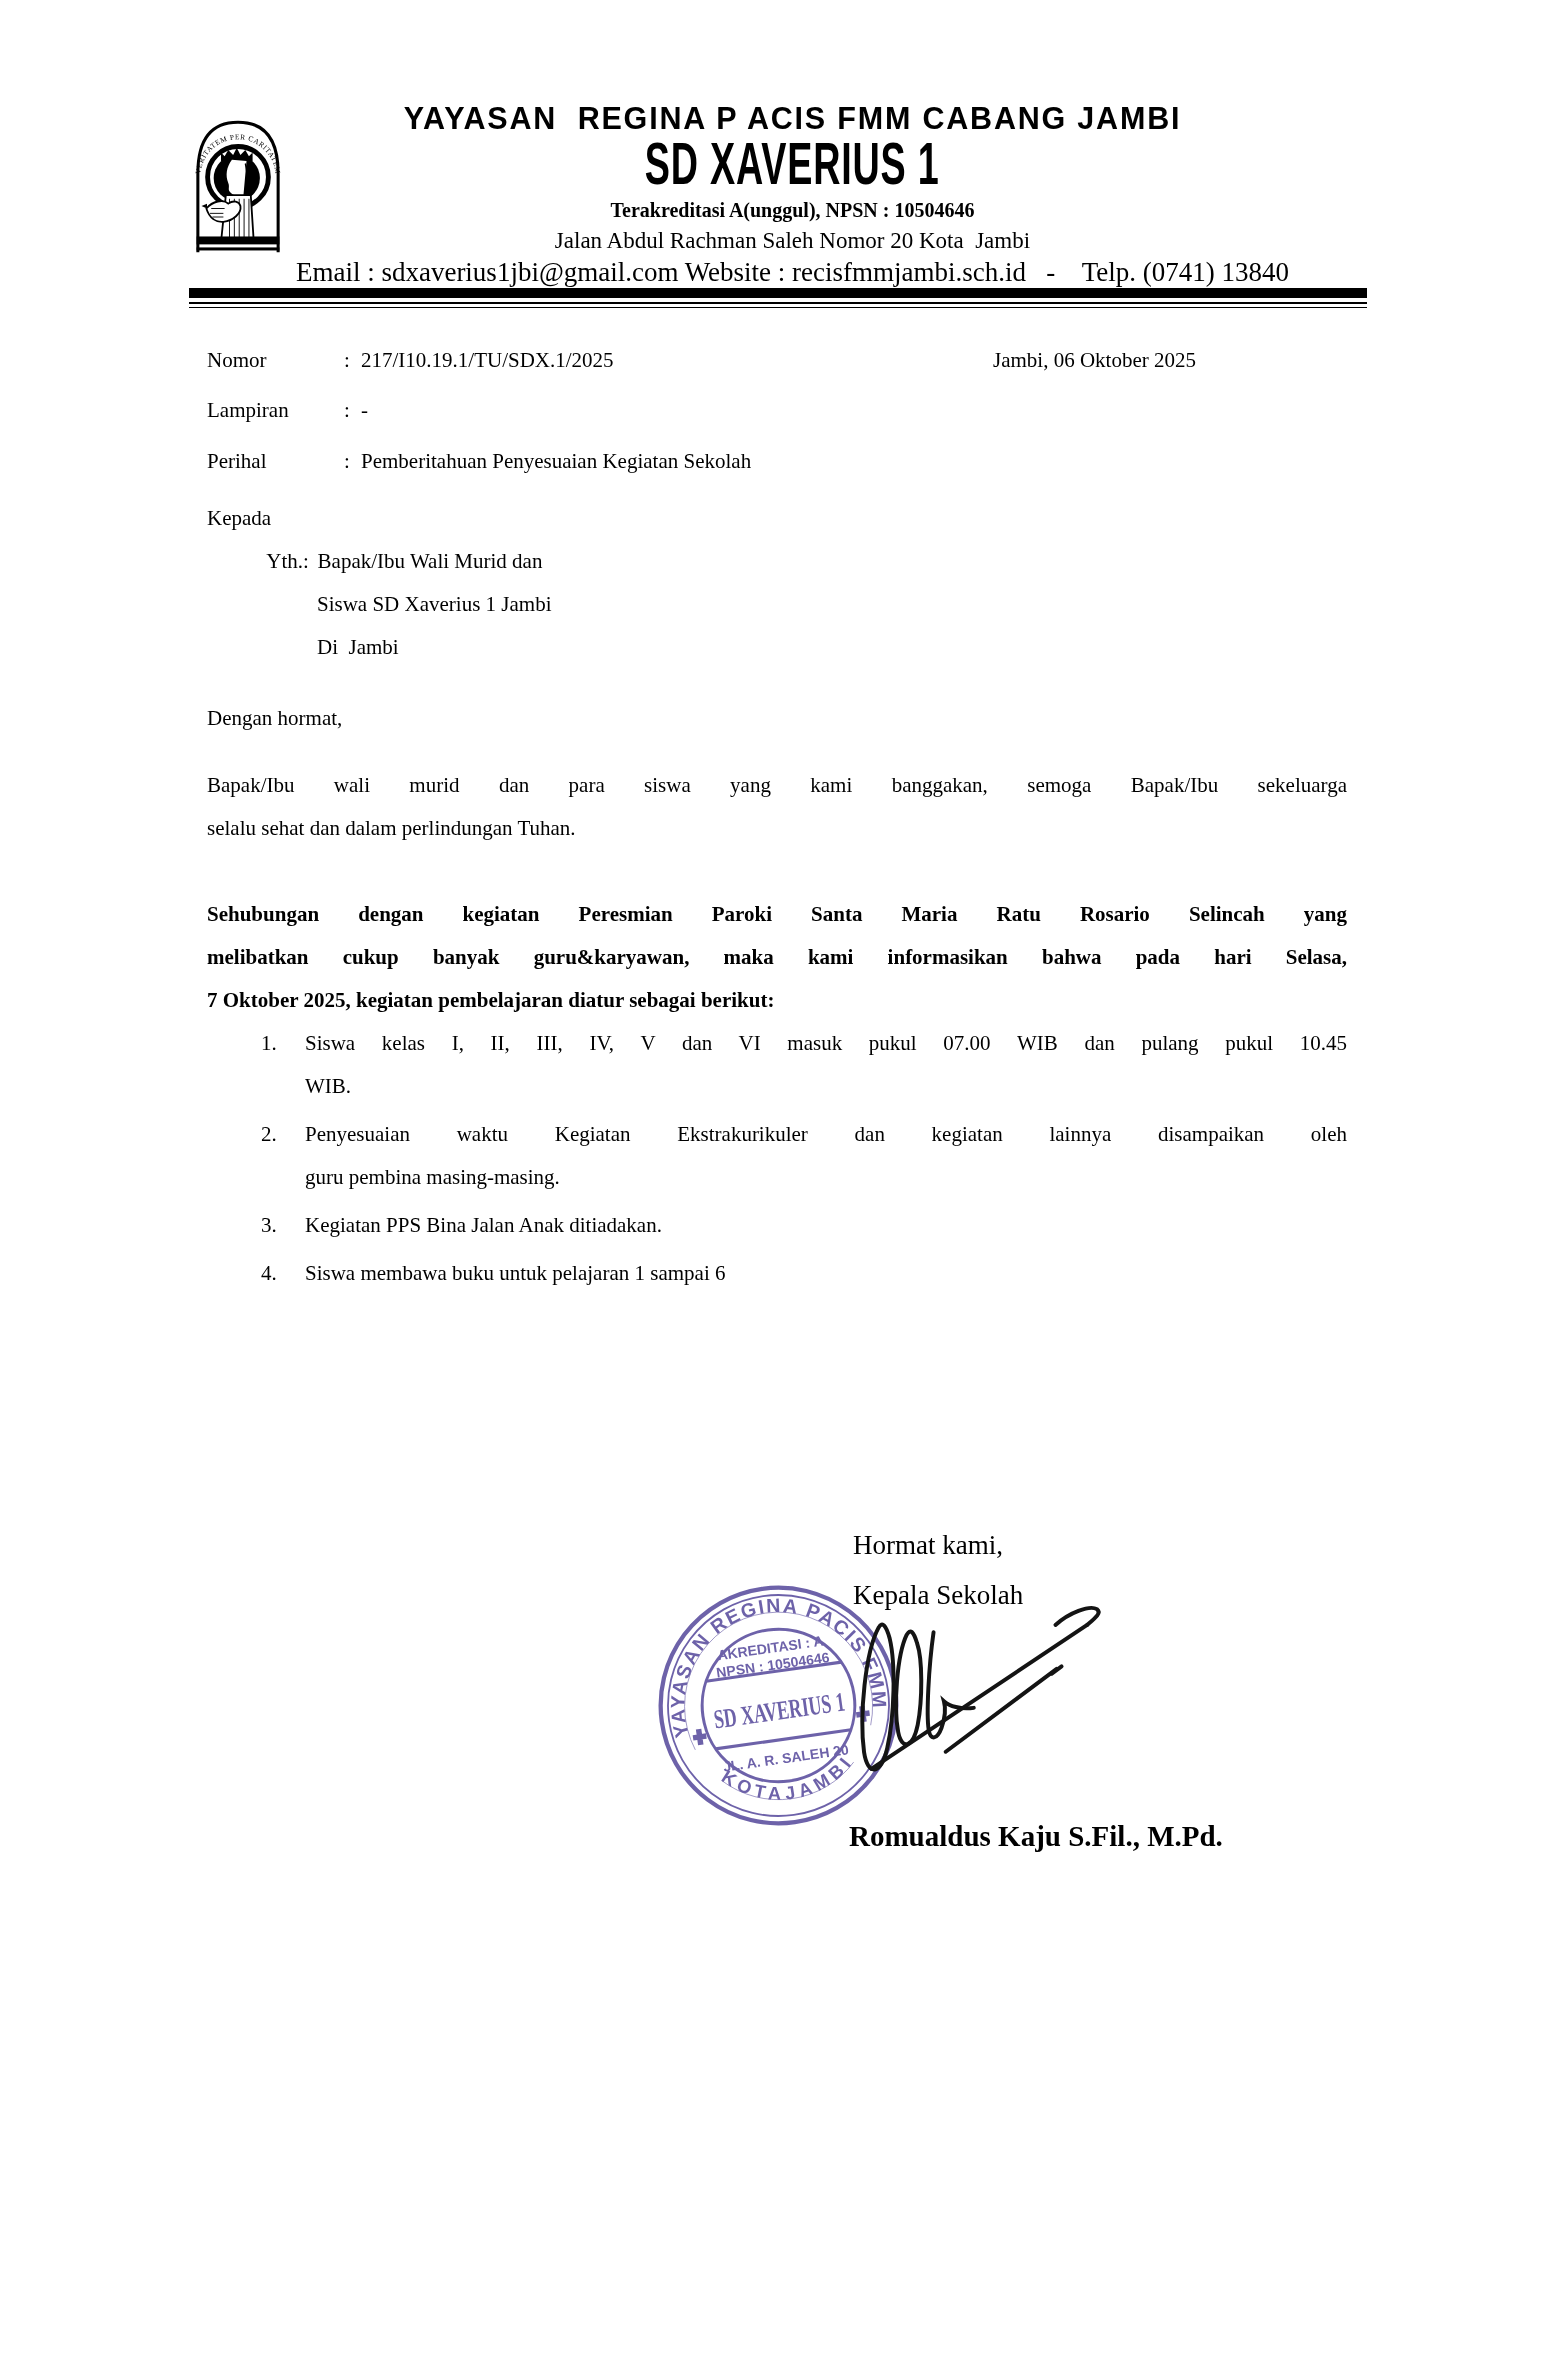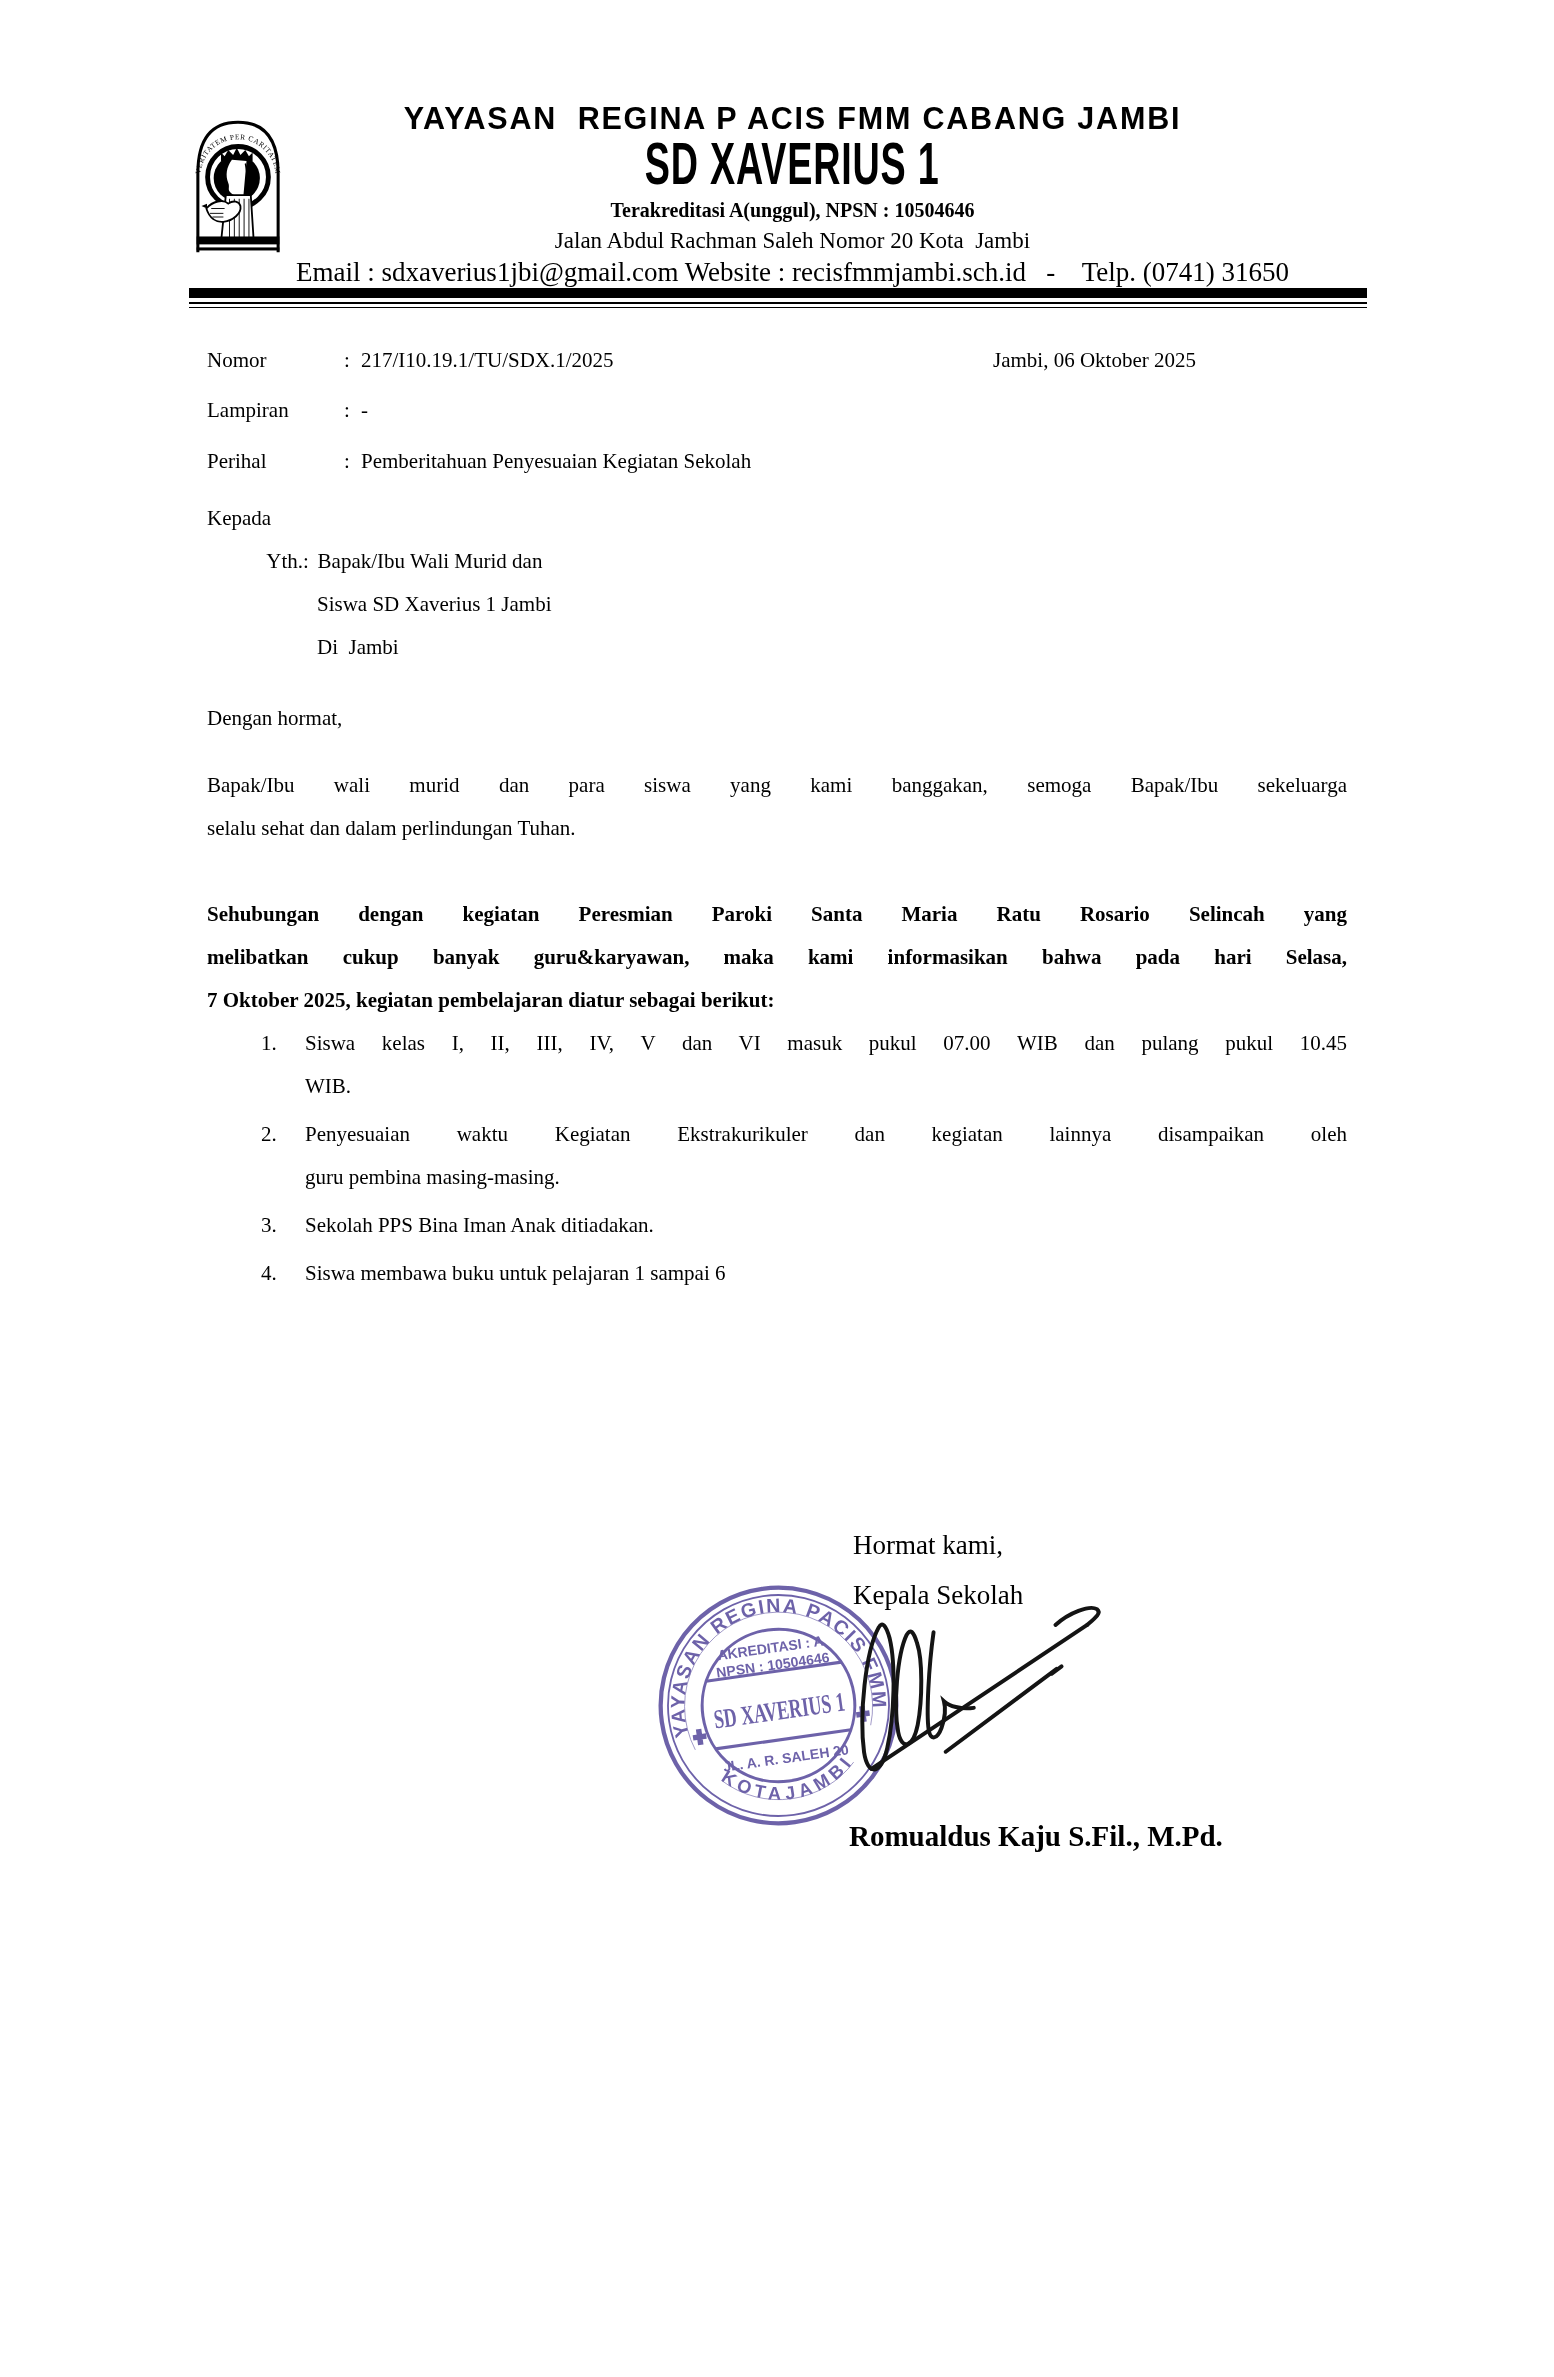--- a/index.html
+++ b/index.html
@@ -82,21 +82,21 @@
     </svg>
   </div>
 
   <div class="header">
     <div class="h-foundation prewrap">YAYASAN  REGINA P ACIS FMM CABANG JAMBI</div>
     <div class="h-school">
       <span class="condensed">SD XAVERIUS 1</span>
     </div>
     <div class="h-akred prewrap">Terakreditasi A(unggul), NPSN : 10504646</div>
     <div class="h-addr prewrap">Jalan Abdul Rachman Saleh Nomor 20 Kota  Jambi</div>
-    <div class="h-contact prewrap">Email : sdxaverius1jbi@gmail.com Website : recisfmmjambi.sch.id   -    Telp. (0741) 31650</div>
+    <div class="h-contact prewrap">Email : sdxaverius1jbi@gmail.com Website : recisfmmjambi.sch.id   -    Telp. (0741) 13840</div>
   </div>
 
   <div class="rule">
     <div class="rule-thick"></div>
     <div class="rule-mid"></div>
     <div class="rule-thin"></div>
   </div>
 
   <div class="content">
 
@@ -150,21 +150,21 @@
       <div class="li">
         <span class="li-num">2.</span>
         <span class="li-text">
           <span class="jline" style="display:block">Penyesuaian waktu Kegiatan Ekstrakurikuler dan kegiatan lainnya disampaikan oleh</span>
           <span style="display:block">guru pembina masing-masing.</span>
         </span>
       </div>
       <div class="li">
         <span class="li-num">3.</span>
         <span class="li-text">
-          <span style="display:block">Sekolah PPS Bina Iman Anak ditiadakan.</span>
+          <span style="display:block">Kegiatan PPS Bina Jalan Anak ditiadakan.</span>
         </span>
       </div>
       <div class="li">
         <span class="li-num">4.</span>
         <span class="li-text">
           <span style="display:block">Siswa membawa buku untuk pelajaran 1 sampai 6</span>
         </span>
       </div>
     </div>
 

